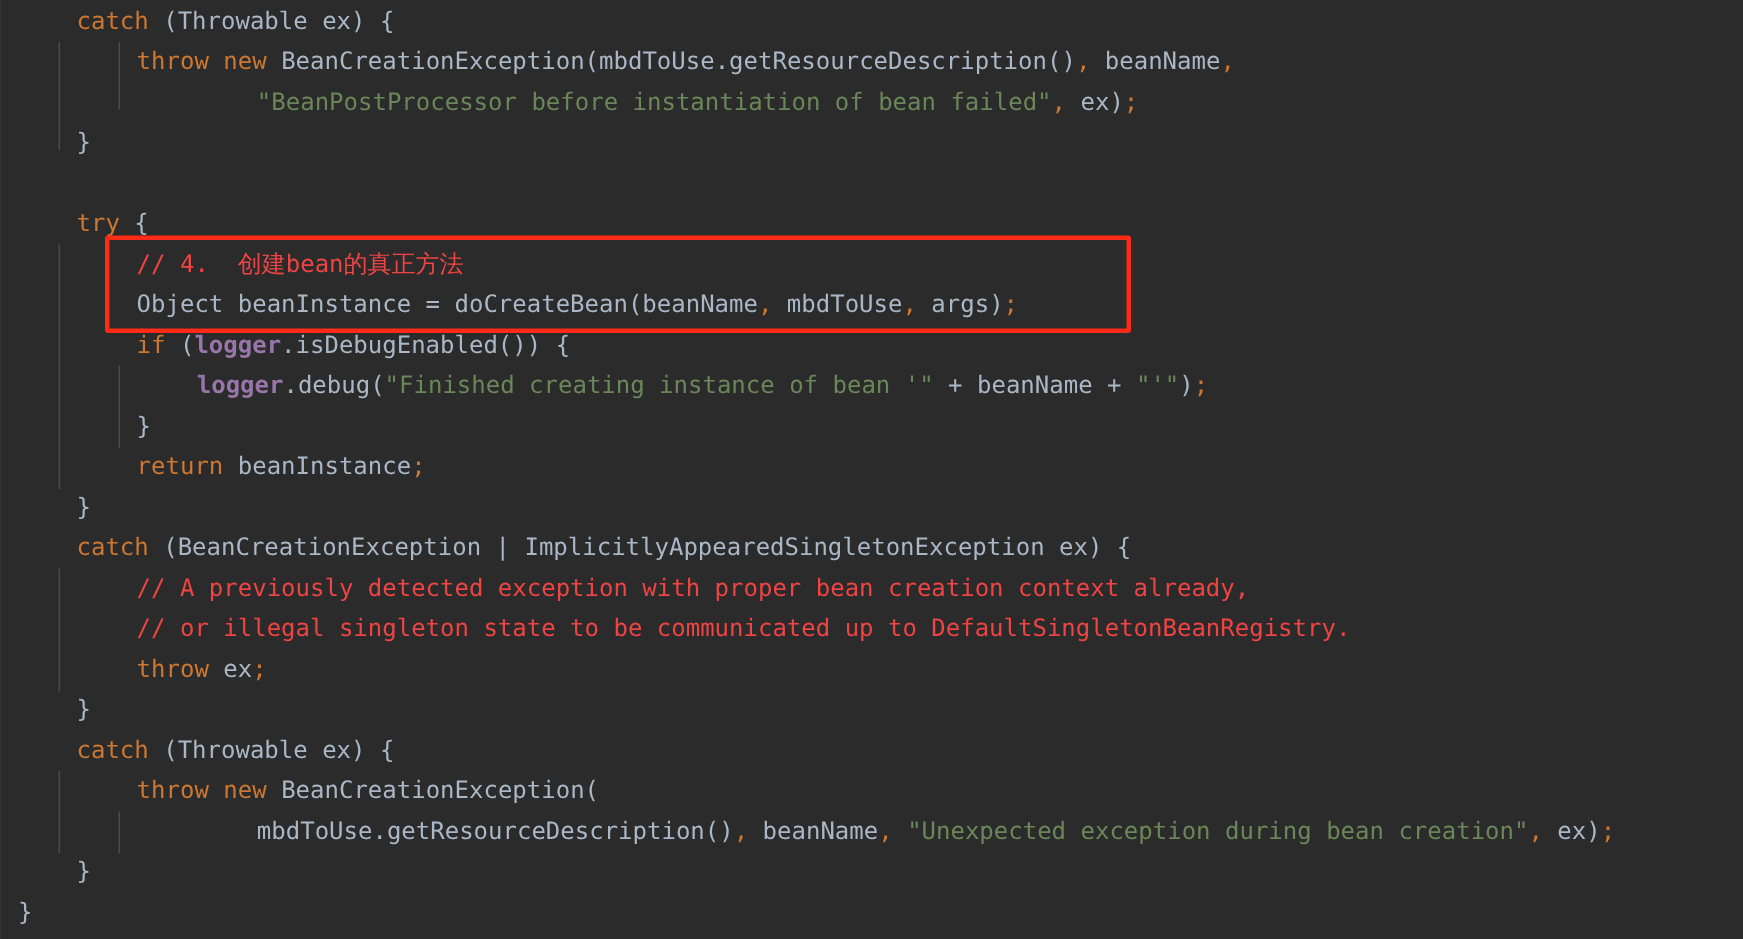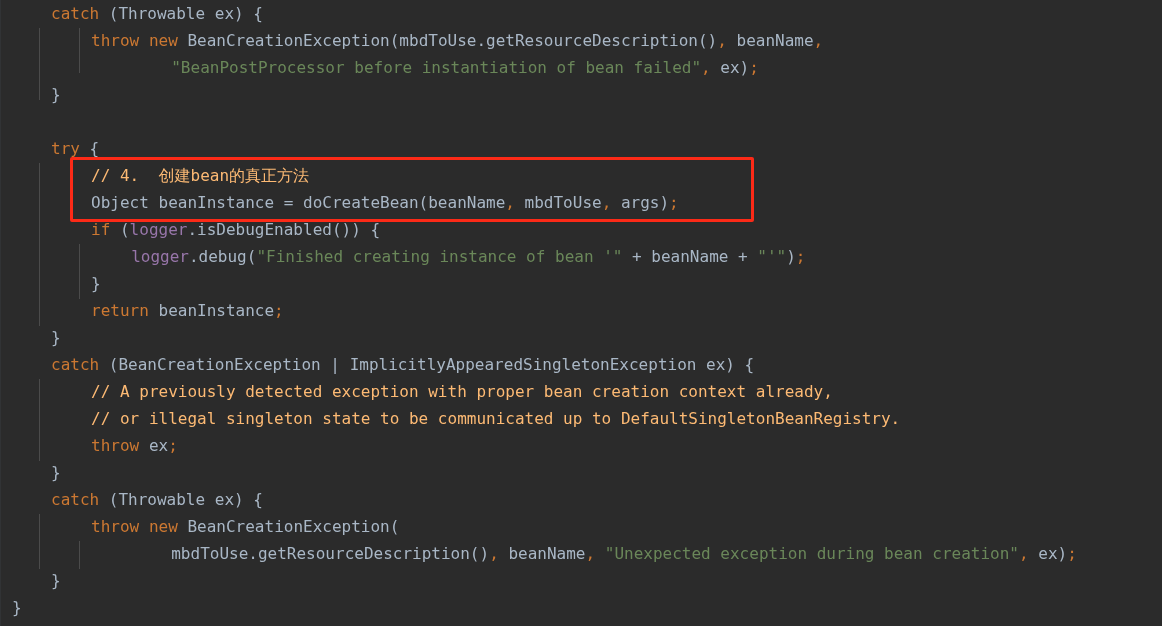--- a/index.html
+++ b/index.html
@@ -42,22 +42,22 @@
   .guide {
     position: absolute;
     width: 1px;
     background: #4b4b4b;
     z-index: 1;
   }
   
   .kw    { color: #cc7832; }
   .txt   { color: #a9b7c6; }
   .str   { color: #6a8759; }
-  .cmt   { color: #fdba74; margin-top: 30px; }
-  .fld   { color: #9876aa; }
+  .cmt   { color: #ef4444; margin-top: 30px; }
+  .fld   { color: #9876aa; font-weight: bold; }
   .com   { color: #cc7832; }  
   .ul    { text-underline-offset: 2px; }
   
   #hl-box {
     position: absolute;
     border: 3px solid #fc2a17;
     border-radius: 2px;
     z-index: 5;
     pointer-events: none;
     box-sizing: border-box;

